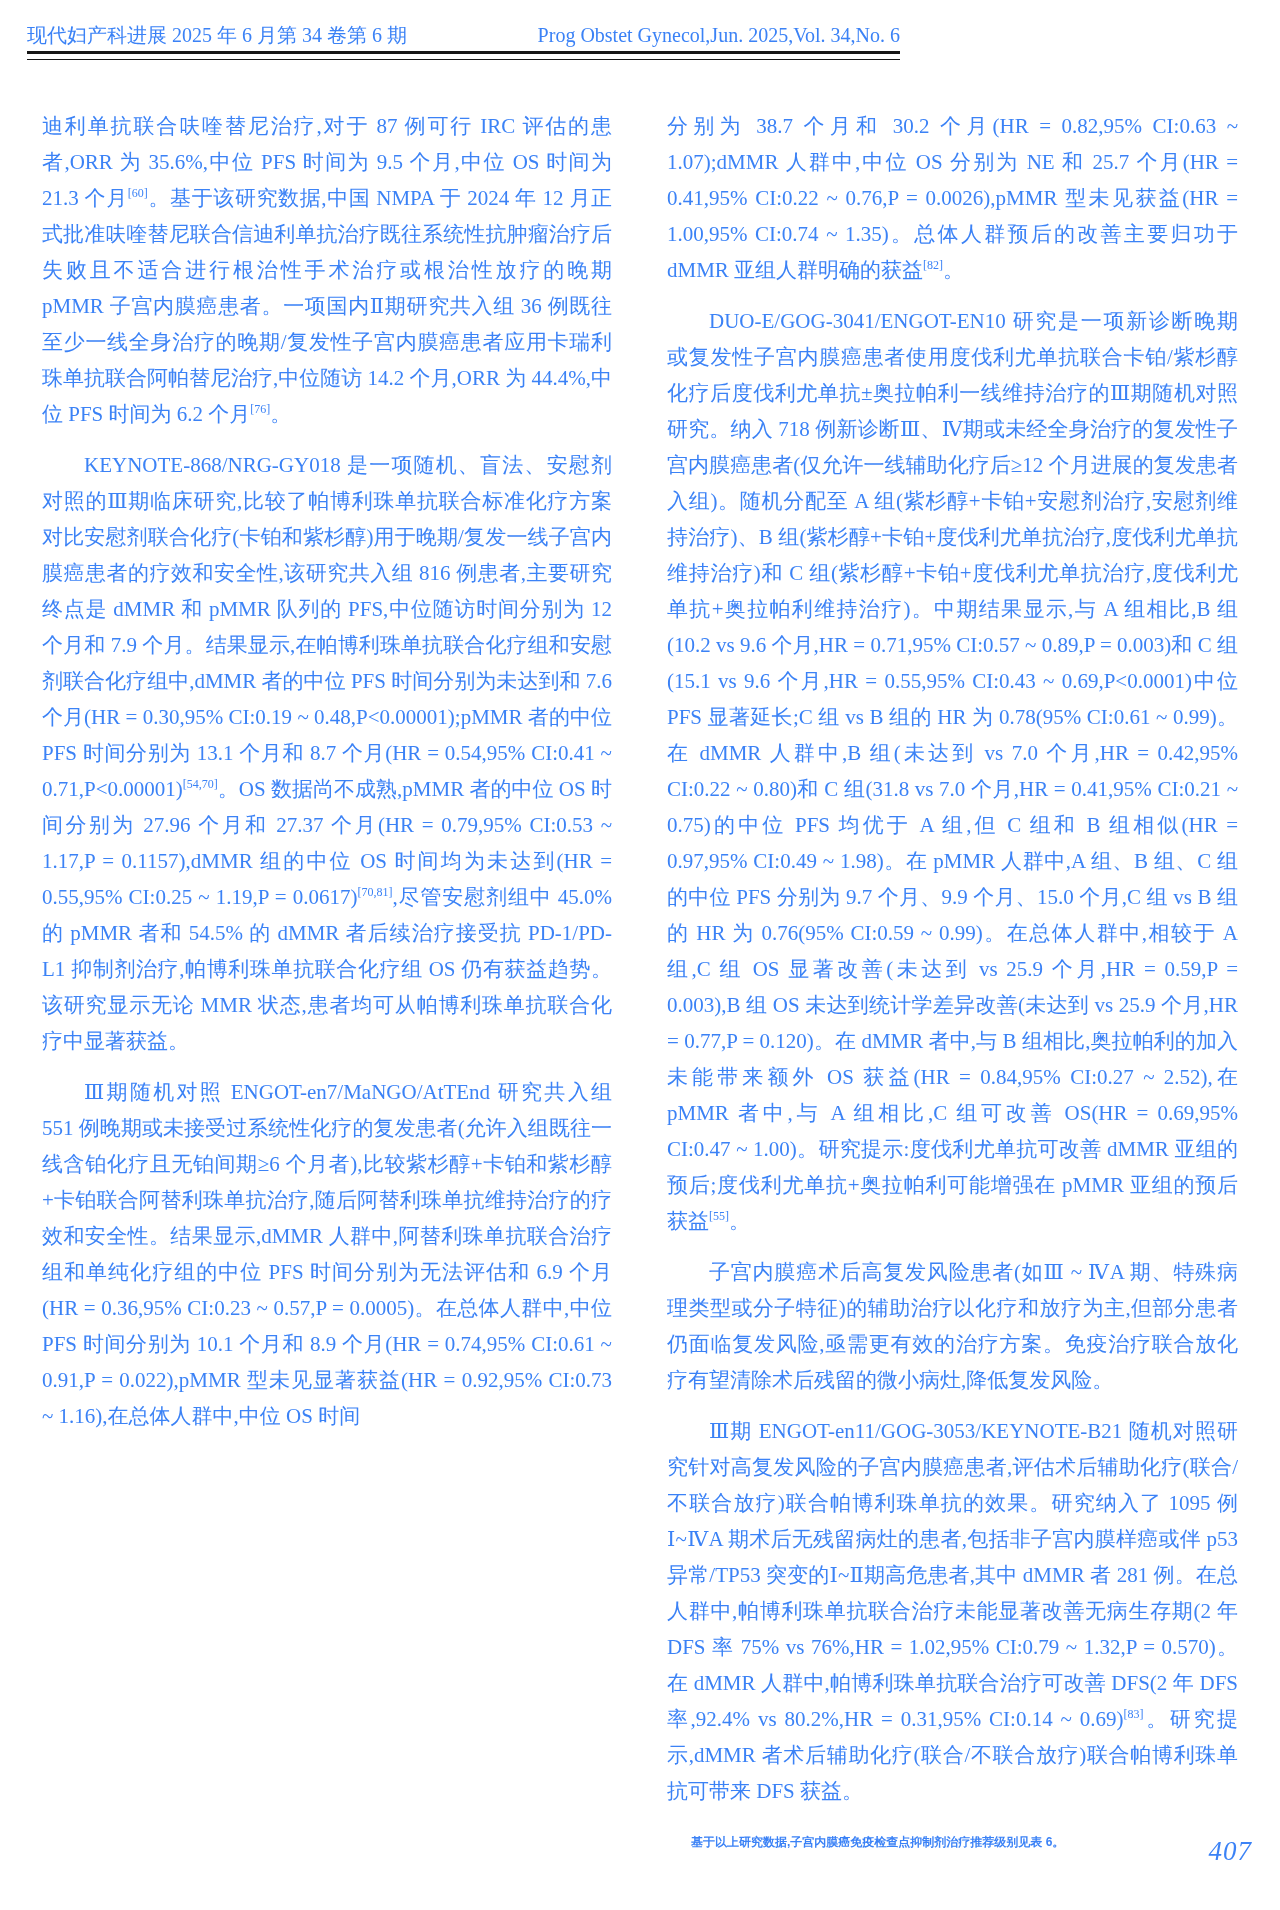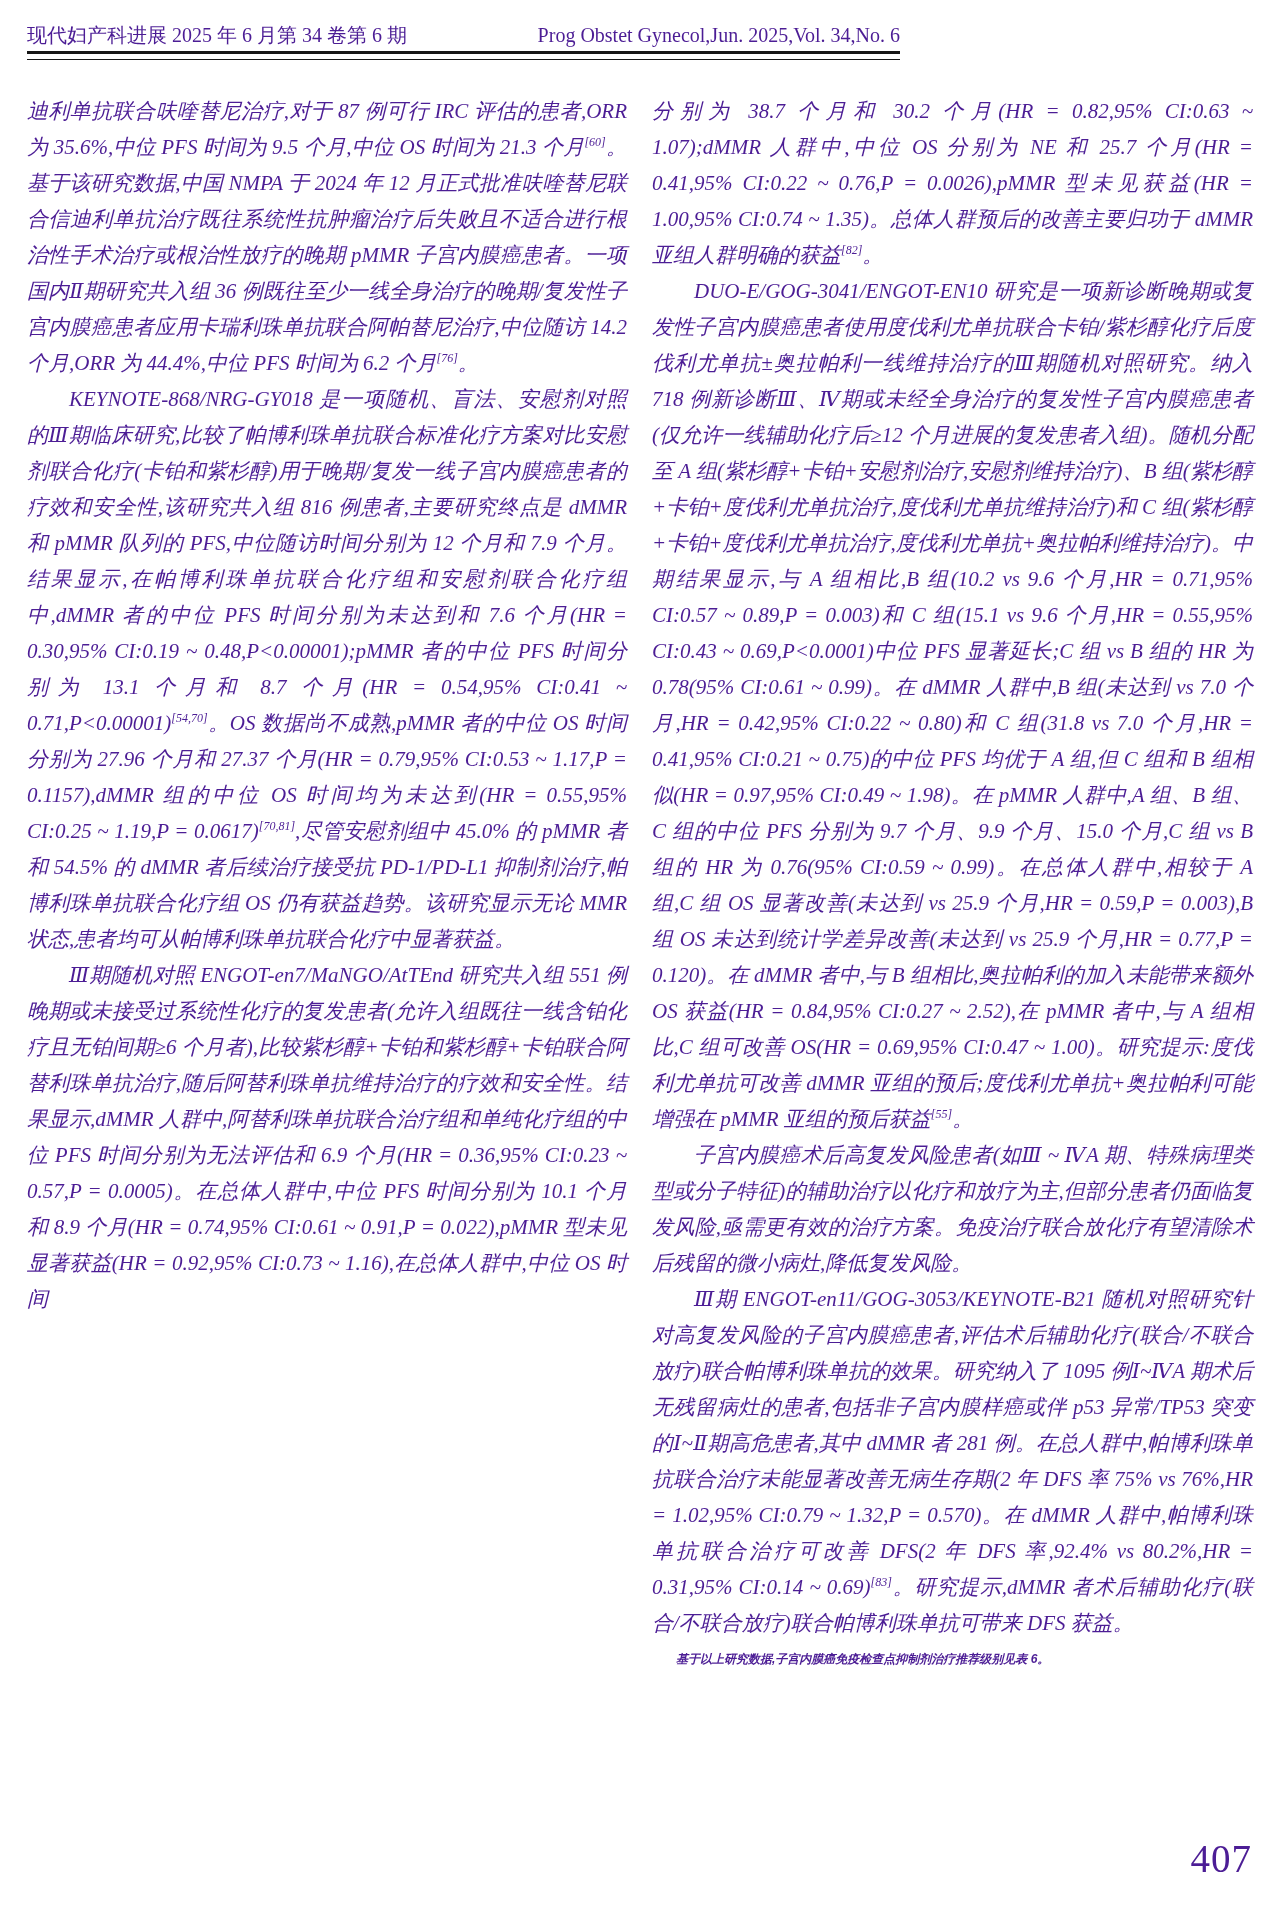--- a/index.html
+++ b/index.html
@@ -3,21 +3,21 @@
 <meta charset="utf-8">
 <style>
   html, body { margin: 0; padding: 0; background: #e8e8e8; }
   .page {
     position: relative;
     width: 1280px;
     height: 1910px;
     margin: 0 auto;
     background: #ffffff;
     font-family: "Liberation Serif", "DejaVu Serif", serif;
-    color: #4c1d95;
+    color: #3b82f6;
     overflow: hidden;
   }
   
   .running-head {
     position: absolute;
     left: 27px;
     top: 22px;
     width: 873px;
   }
   .running-head-line {
@@ -36,46 +36,46 @@
   }
   
   .col {
     position: absolute;
     top: 93px;
     text-align: justify;
   }
   .col-left  { left: 27px;  width: 600px; }
   .col-right { left: 652px; width: 601px; }
   p.para {
-    margin: 0;
+    margin: 15px;
     font-size: 21px;
     line-height: 36px;
     word-break: break-word;
-    font-style: italic;
   }
   p.para.indent { text-indent: 2em; }
   p.para.bold {
     font-weight: 700;
     font-family: "Liberation Sans", "DejaVu Sans", sans-serif;
     font-size: 12px;
   }
   .para sup {
     font-size: 12px;
     line-height: 0;
     vertical-align: super;
     letter-spacing: 0;
   }
   
   .page-number {
     position: absolute;
     right: 28px;
     top: 1836px;
-    font-size: 39px;
+    font-size: 27px;
     letter-spacing: 1px;
     font-family: "Liberation Serif", "DejaVu Serif", serif;
+    font-style: italic;
   }
 </style>
 </head>
 <body>
 
 <div class="page">
 
   <header class="running-head">
     <div class="running-head-line">
       <span>现代妇产科进展 2025 年 6 月第 34 卷第 6 期</span>

